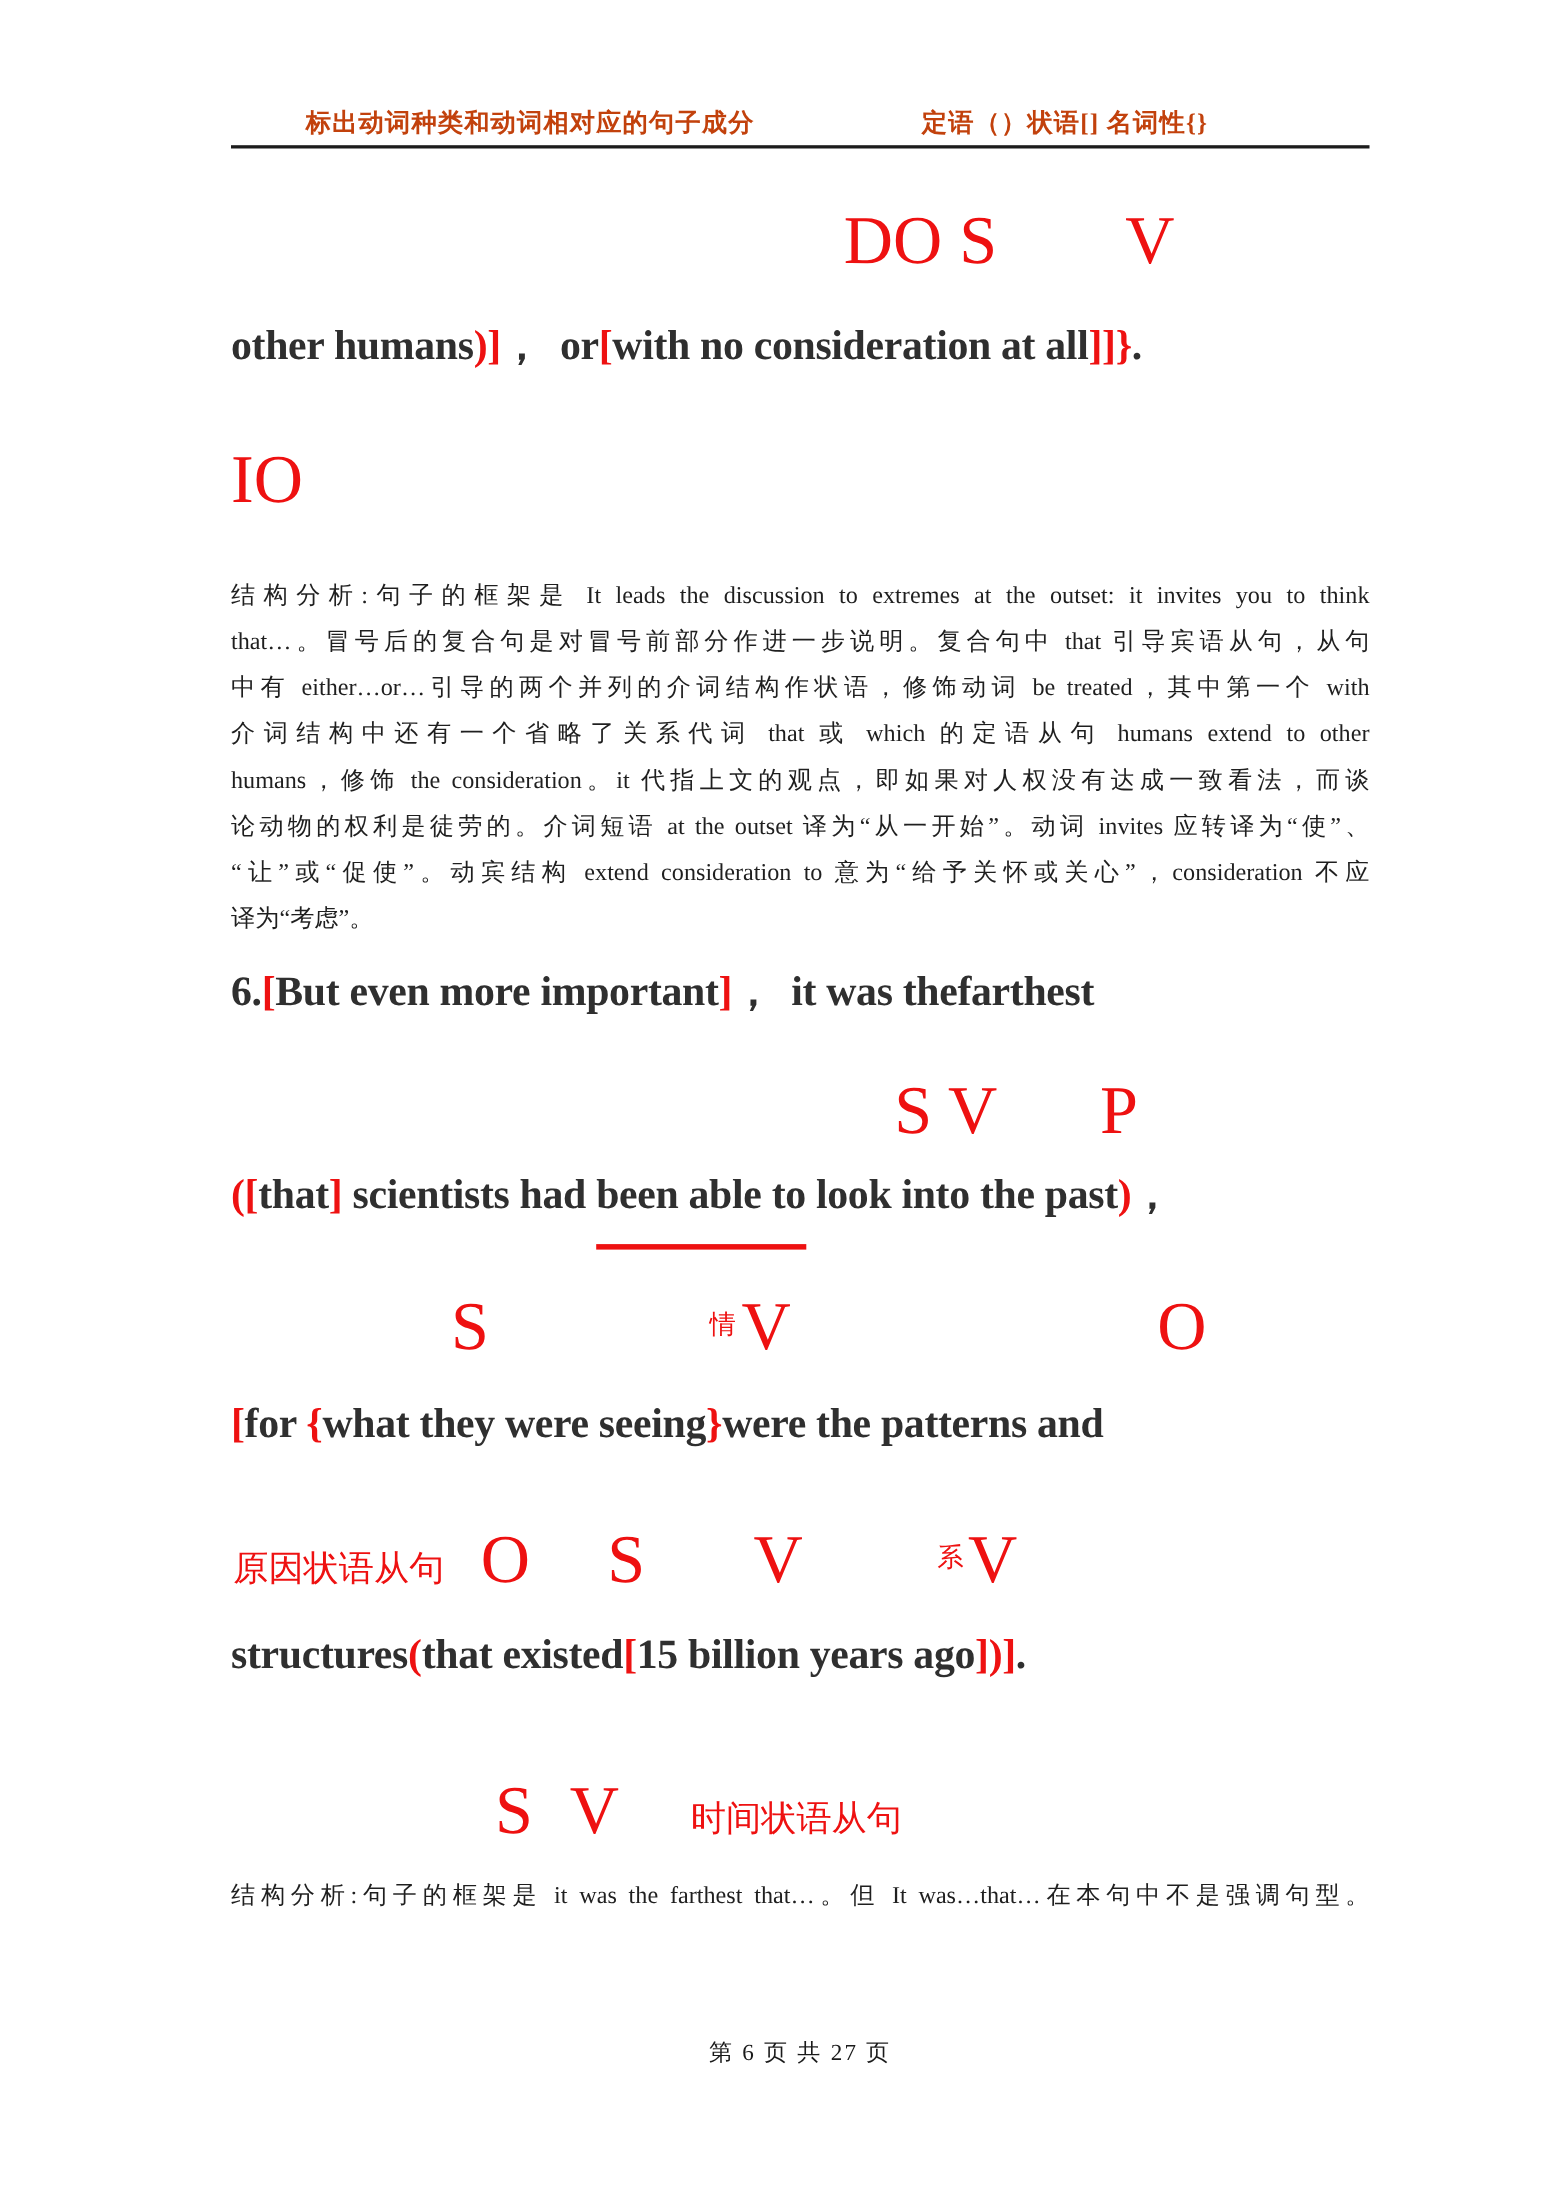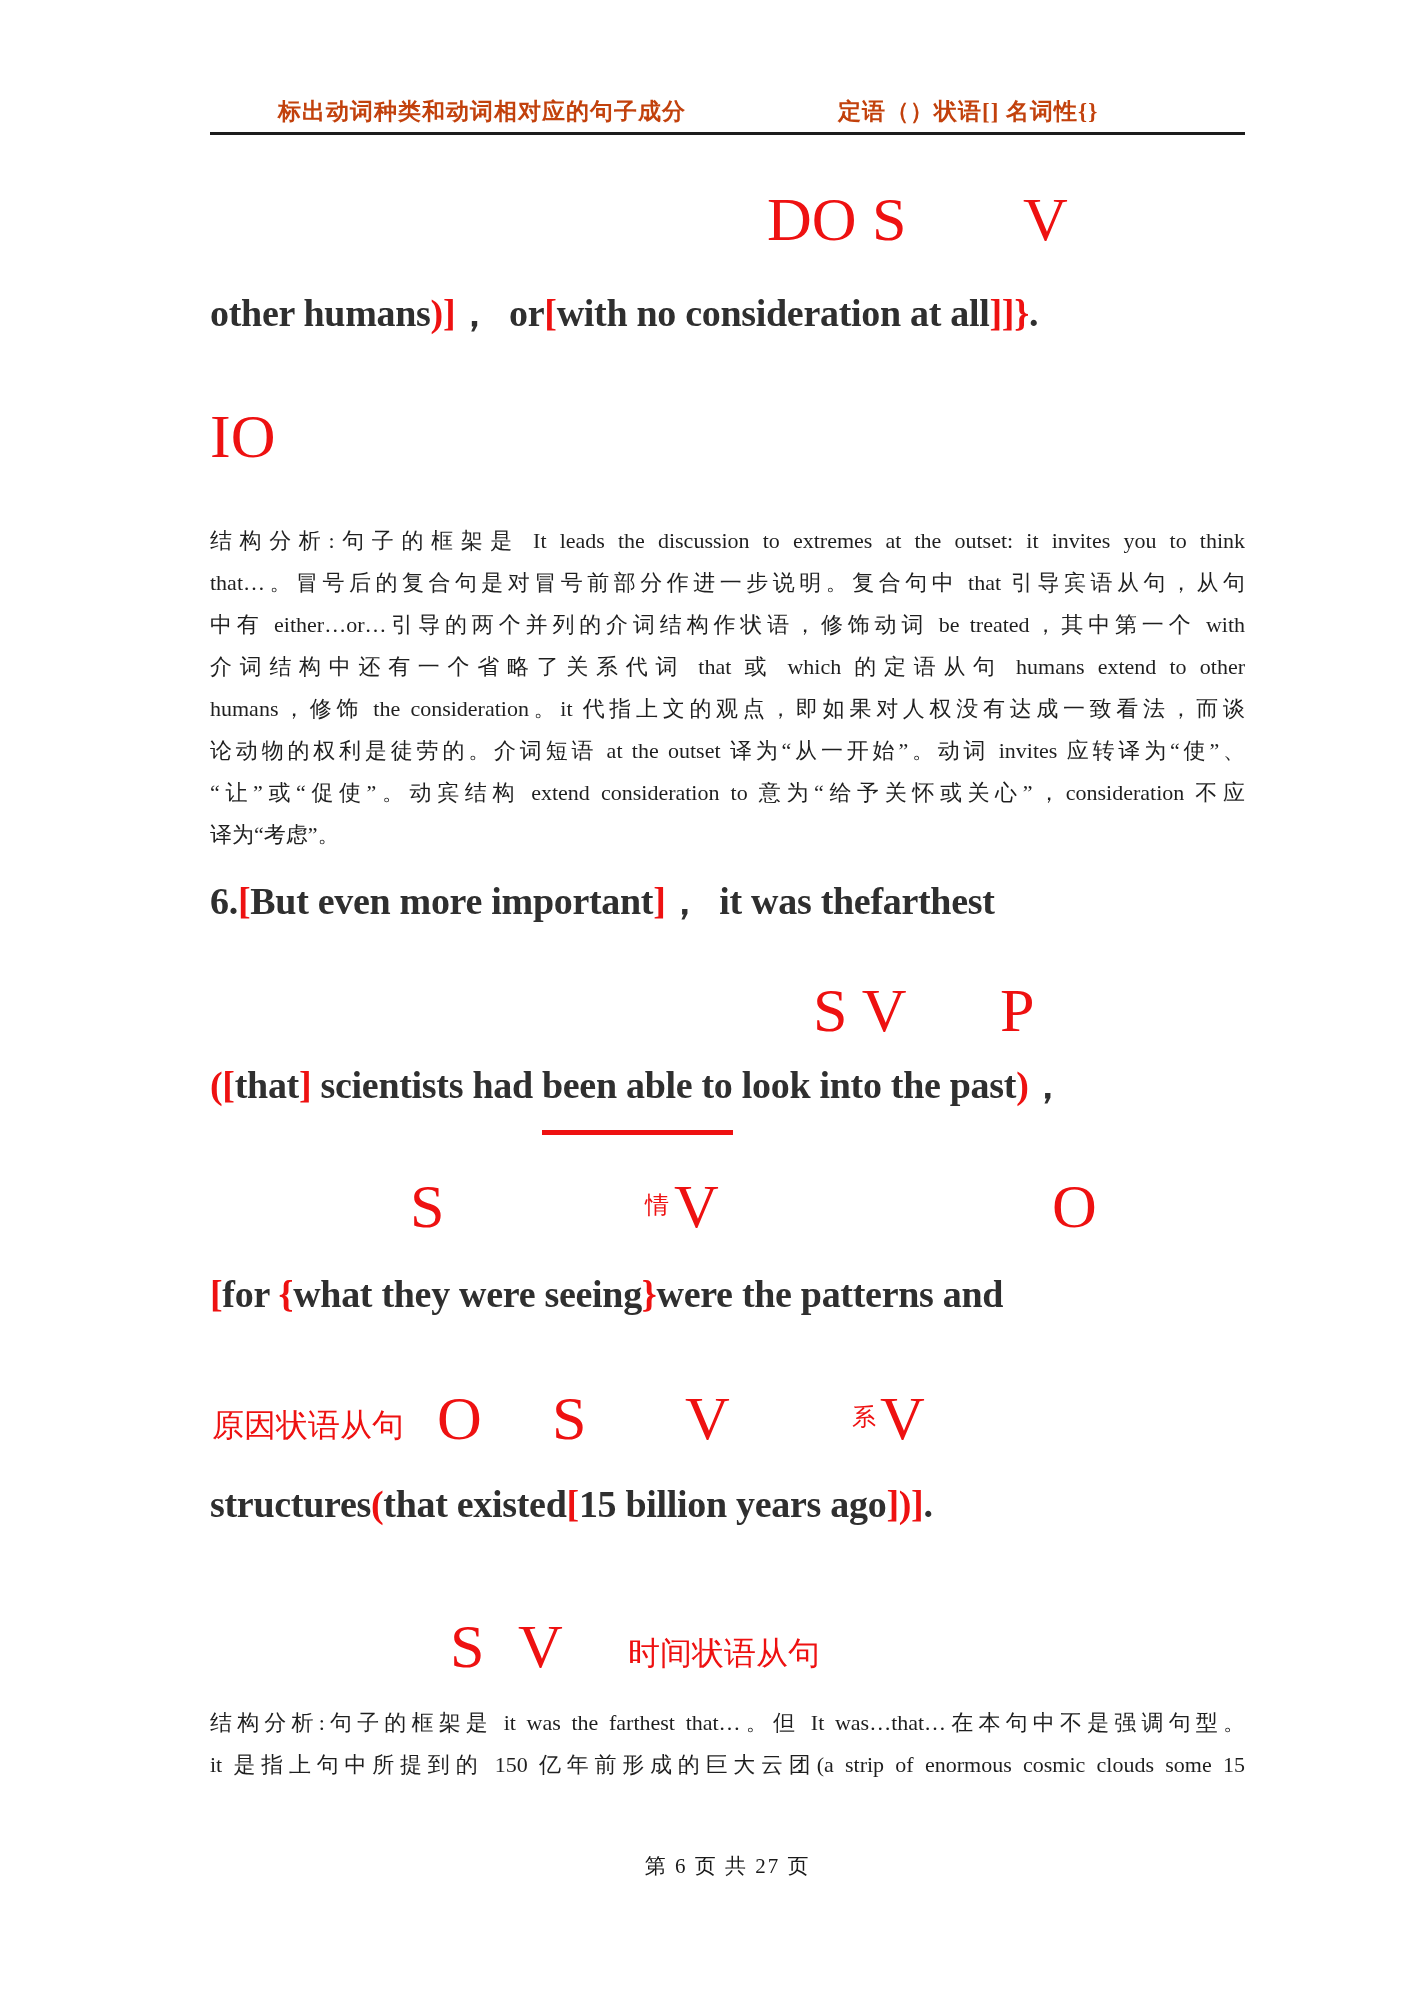--- a/index.html
+++ b/index.html
@@ -97,18 +97,17 @@
   </div>
 
   <div class="ann" style="top:1612px;">
     <span style="left:450px;">S</span>
     <span style="left:518px;">V</span>
     <span class="cjk" style="left:628px;">时间状语从句</span>
   </div>
 
   <div class="para" style="top:1702px;">
     <div class="pl j">结构分析:句子的框架是 it was the farthest that…。但 It was…that…在本句中不是强调句型。</div>
-    <div class="pl j">it 是指上句中所提到的 150 亿年前形成的巨大云团(a strip of enormous cosmic clouds some 15</div>
   </div>
 
   <div class="footer" style="top:1852px;">第 6 页 共 27 页</div>
 
 </div>
 
 </body></html>

